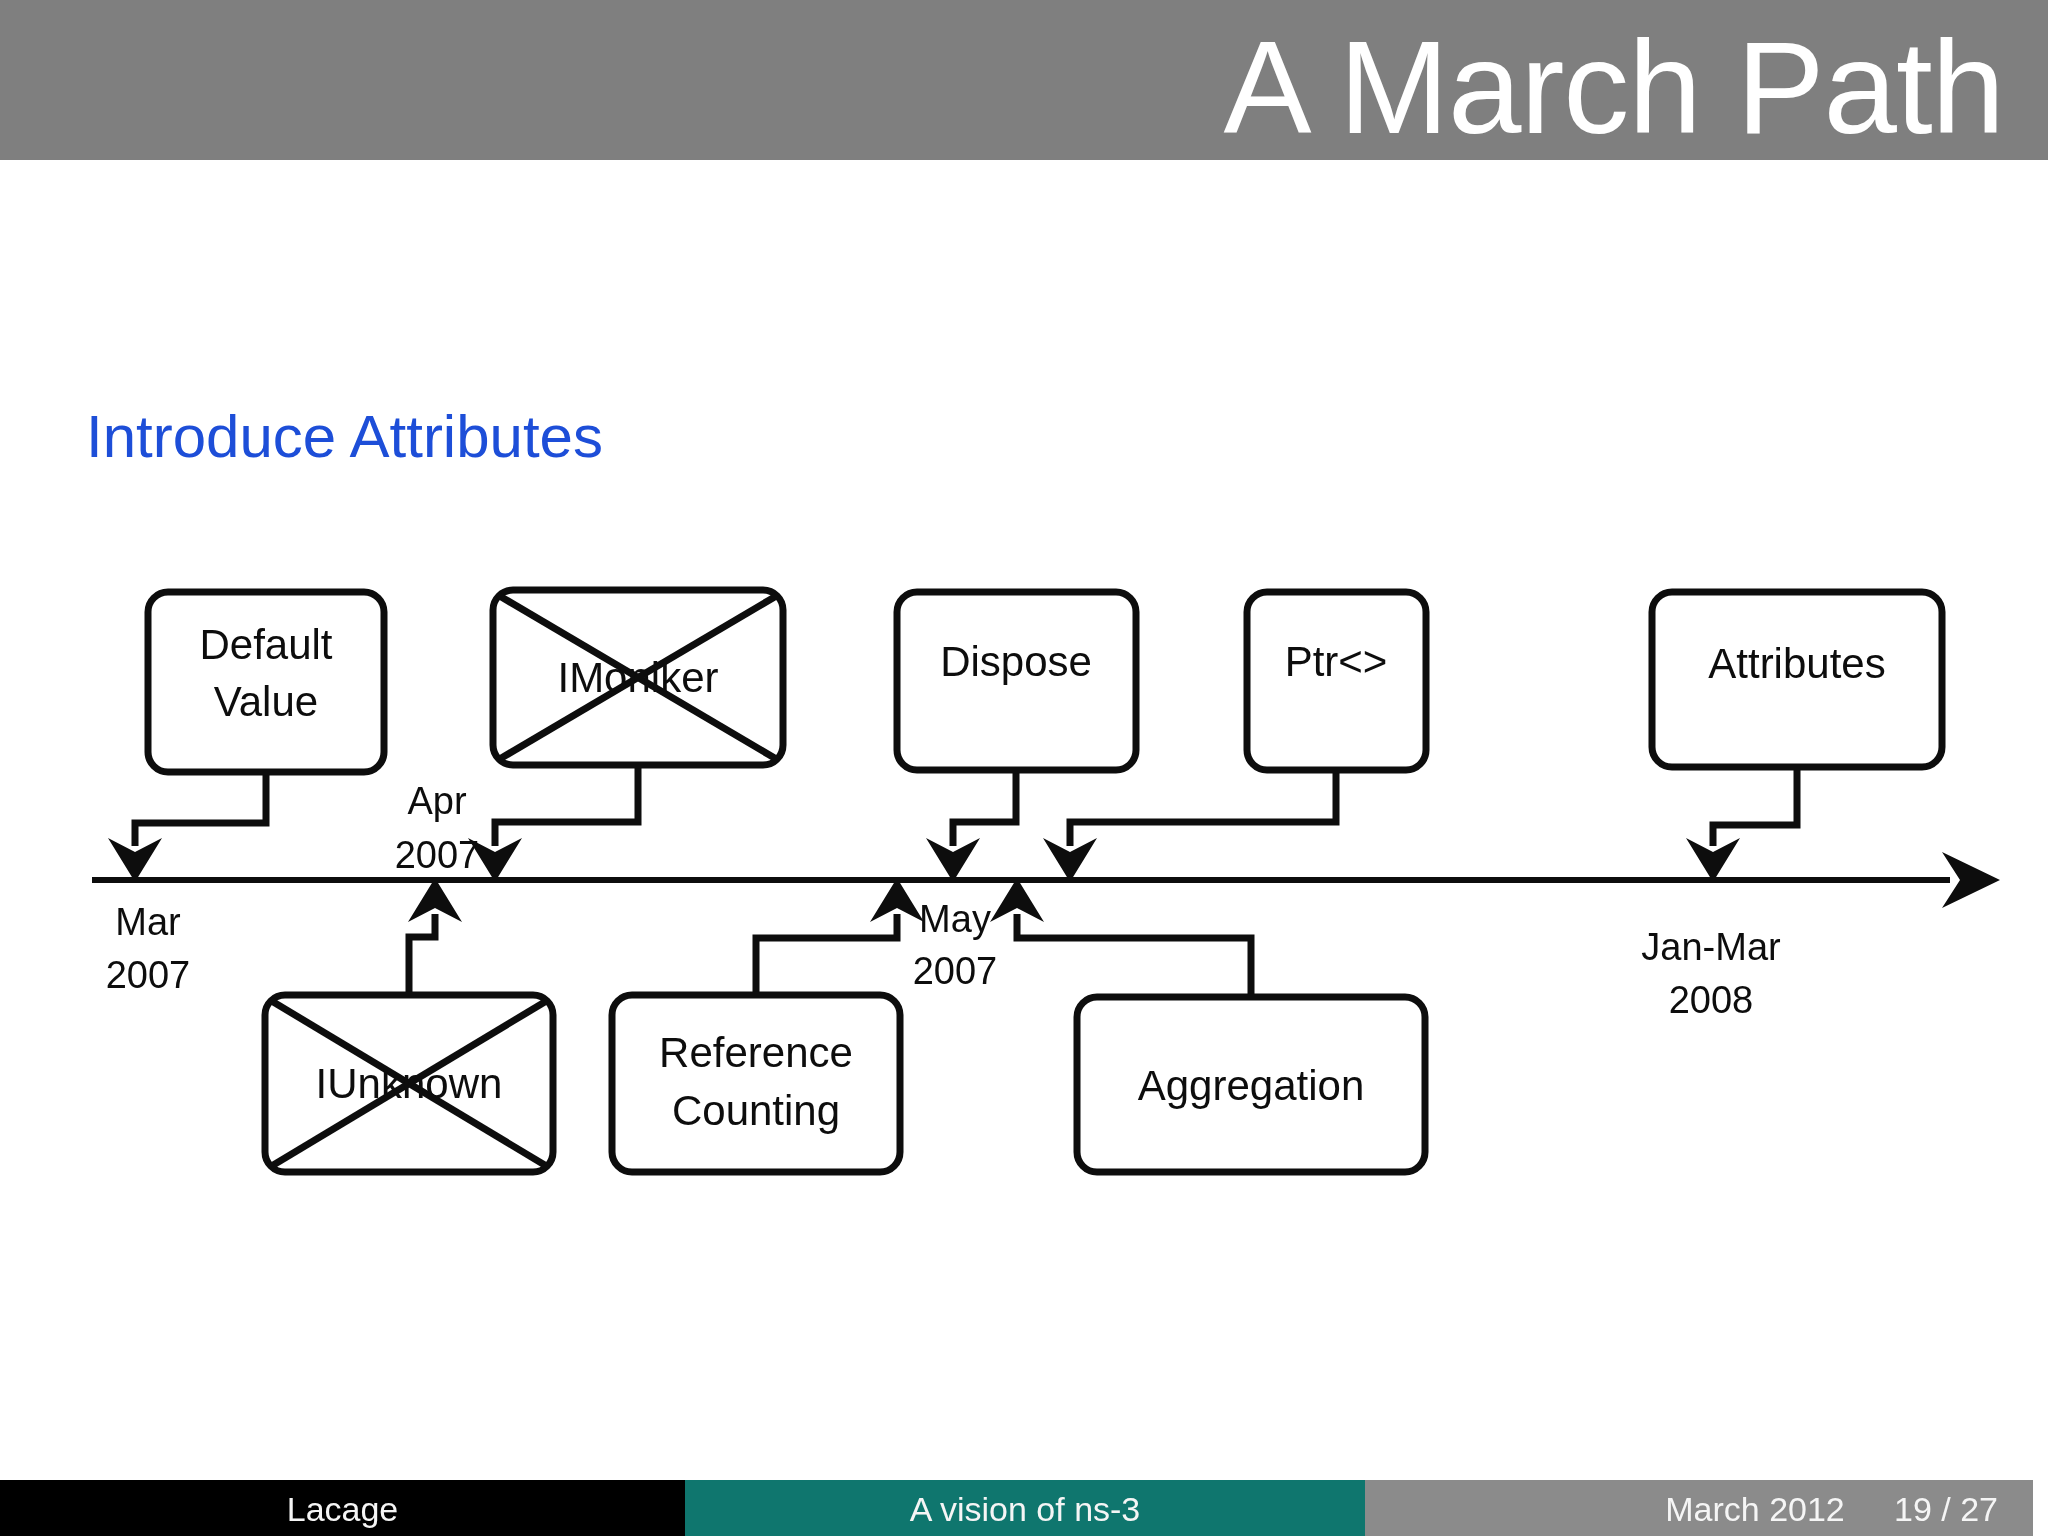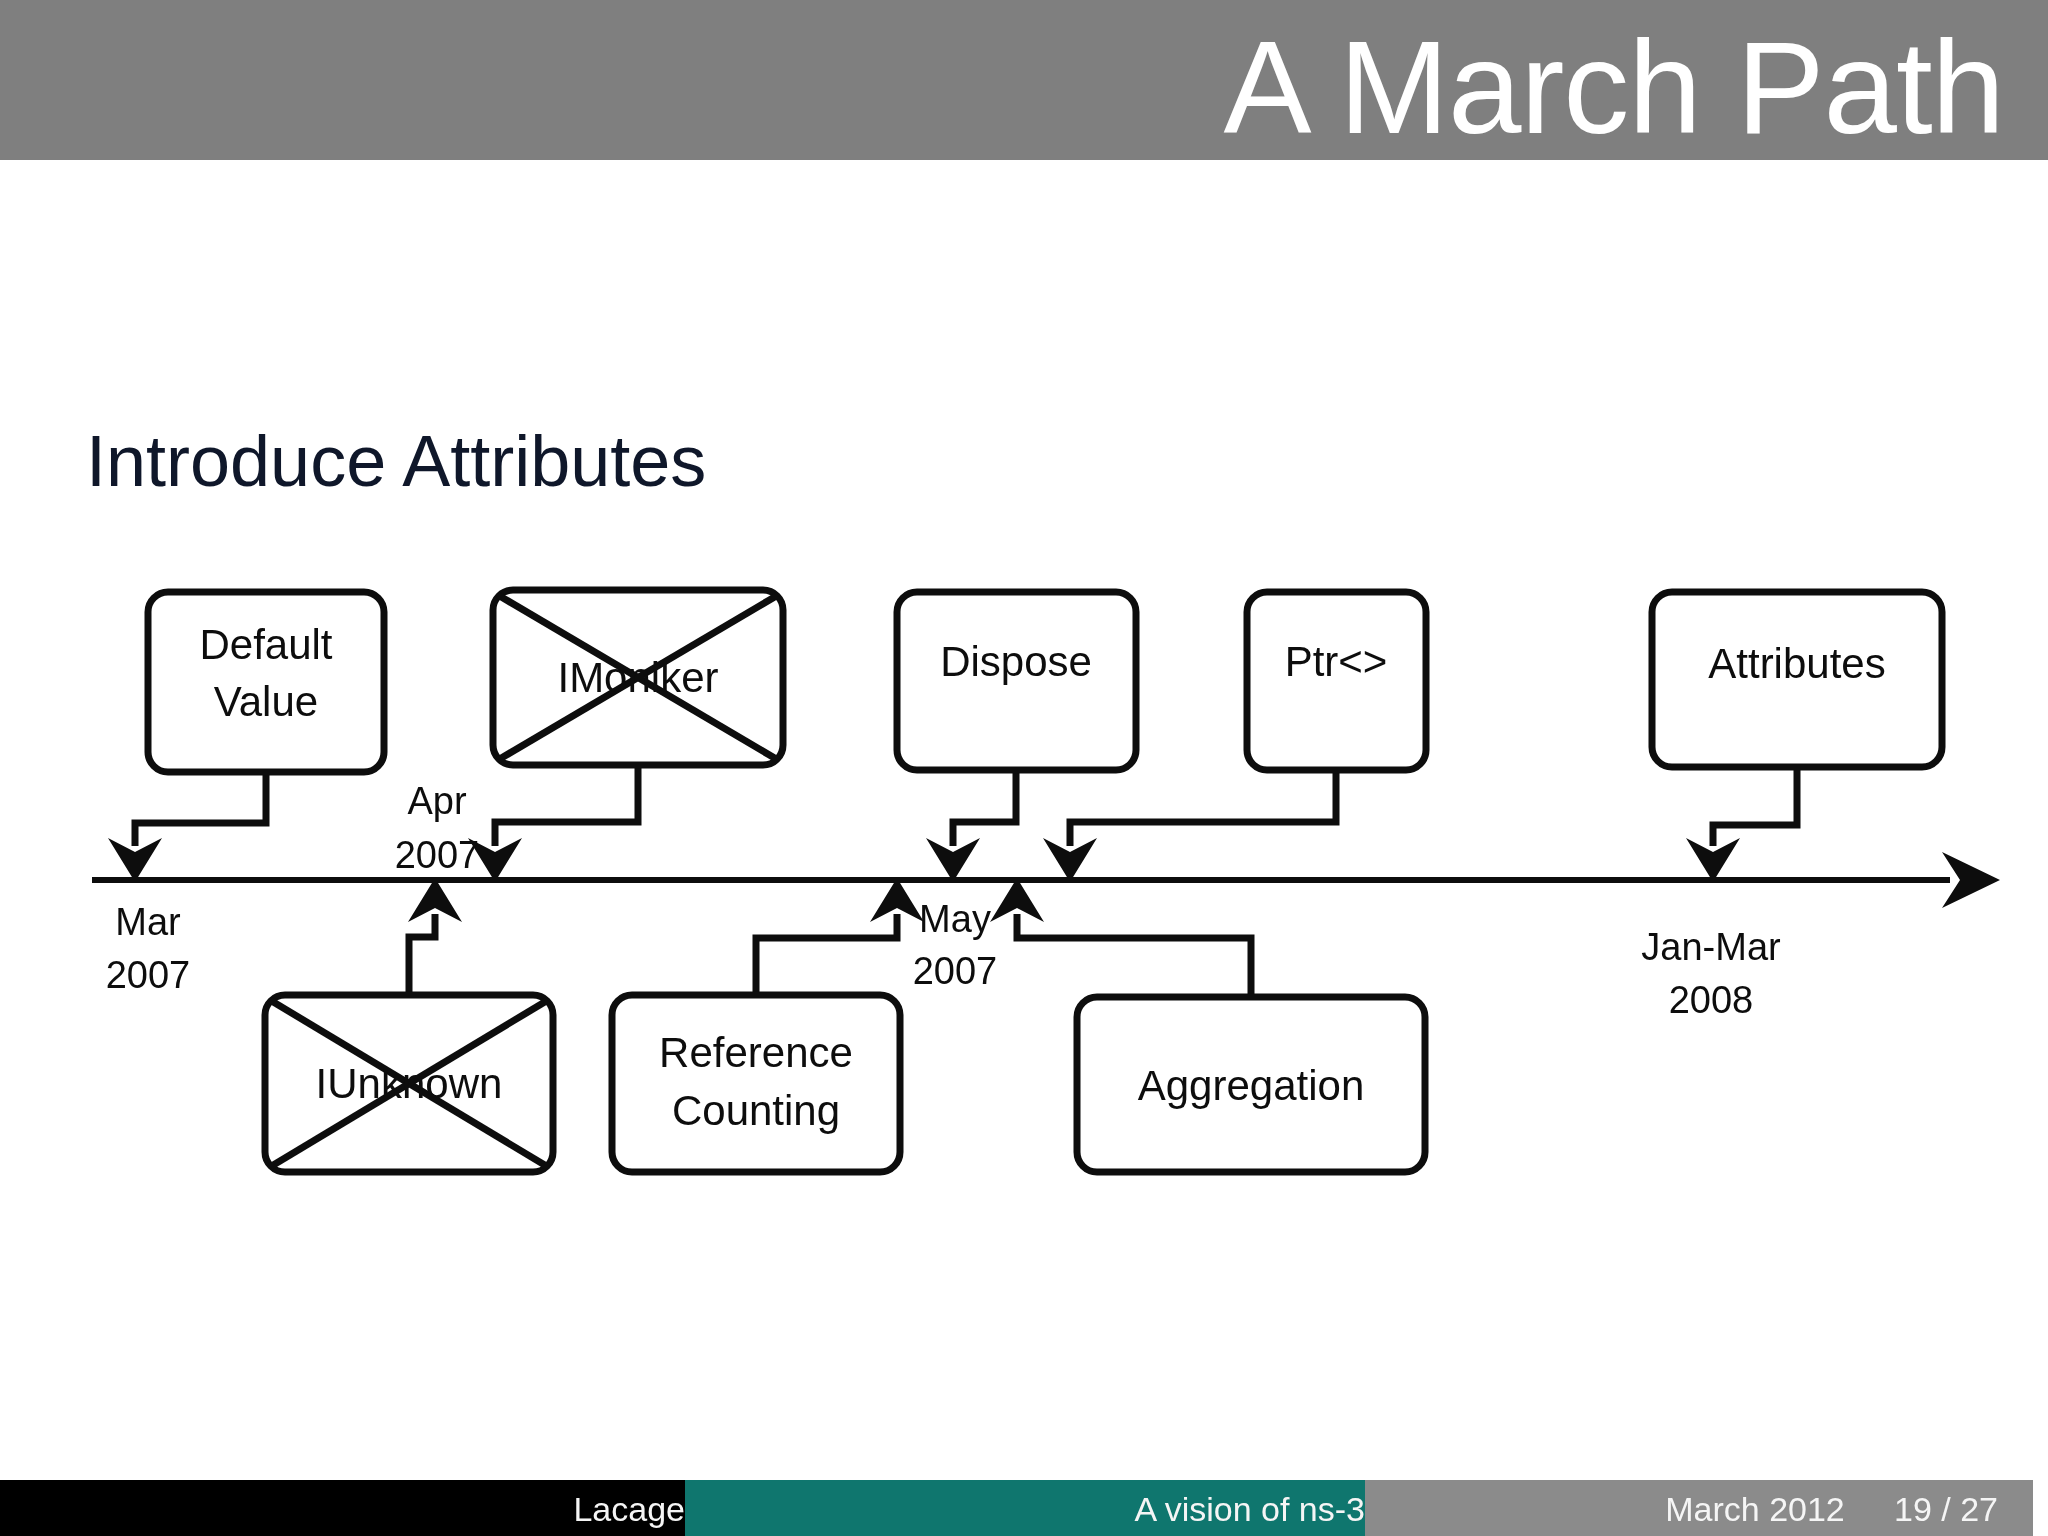--- a/index.html
+++ b/index.html
@@ -11,36 +11,36 @@
   .header{
     position:absolute;left:0;top:0;width:2048px;height:160px;
     background:#7f7f7f;
   }
   .header .title{
     position:absolute;right:44px;top:0;height:160px;line-height:175px;
     font-size:132px;color:#ffffff;white-space:nowrap;letter-spacing:-1px;
   }
   
   .heading{
-    position:absolute;left:86px;top:425px;
-    font-size:72px;line-height:1;color:#0f172a;white-space:nowrap;
+    position:absolute;left:86px;top:407px;
+    font-size:60px;line-height:1;color:#1d4ed8;white-space:nowrap;
   }
   
   .diagram{position:absolute;left:0;top:0;width:2048px;height:1536px;}
   .diagram text{
     font-family:"Liberation Sans",sans-serif;fill:#0d0d0d;
   }
   .boxlabel{font-size:42px;}
   .ticklabel{font-size:38px;}
   
   .footer{
     position:absolute;left:0;bottom:0;width:2048px;height:56px;
     font-size:34px;color:#f5f5f5;
   }
-  .footer .seg{position:absolute;top:0;height:56px;line-height:58px;text-align:right;}
+  .footer .seg{position:absolute;top:0;height:56px;line-height:58px;}
   .seg-author{left:0;width:685px;background:#000000;text-align:center;}
   .seg-title{left:685px;width:680px;background:#0f766e;text-align:center;}
   .seg-date{left:1365px;width:668px;background:#8b8b8b;}
   .seg-date .date{position:absolute;left:390px;transform:translateX(-50%);white-space:nowrap;}
   .seg-date .page{position:absolute;right:35px;white-space:nowrap;}
 </style>
 </head>
 <body>
 
 <div class="header">

